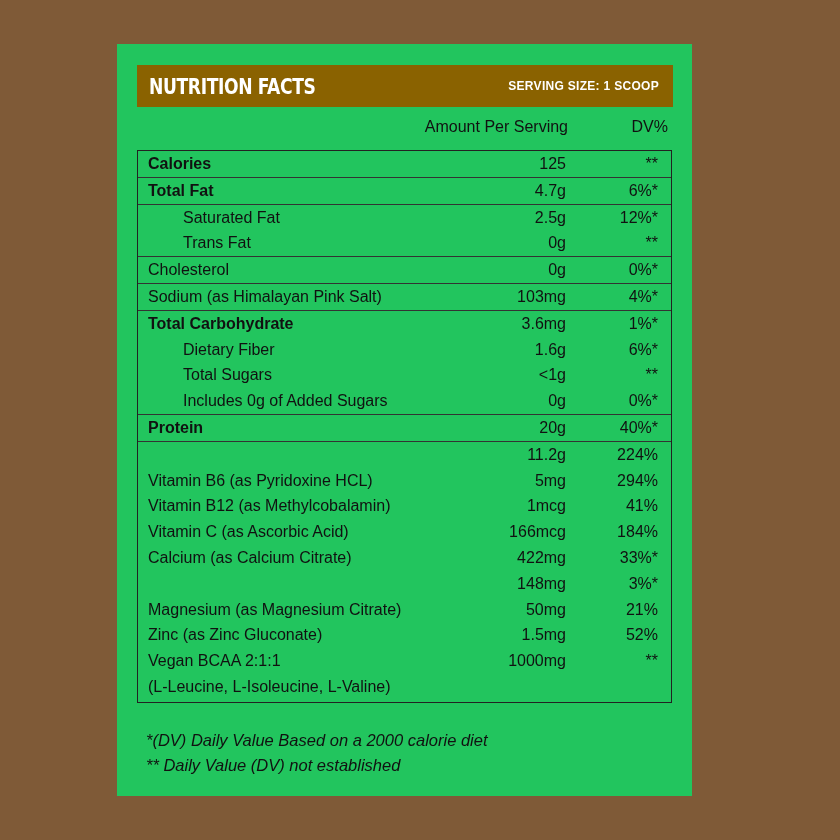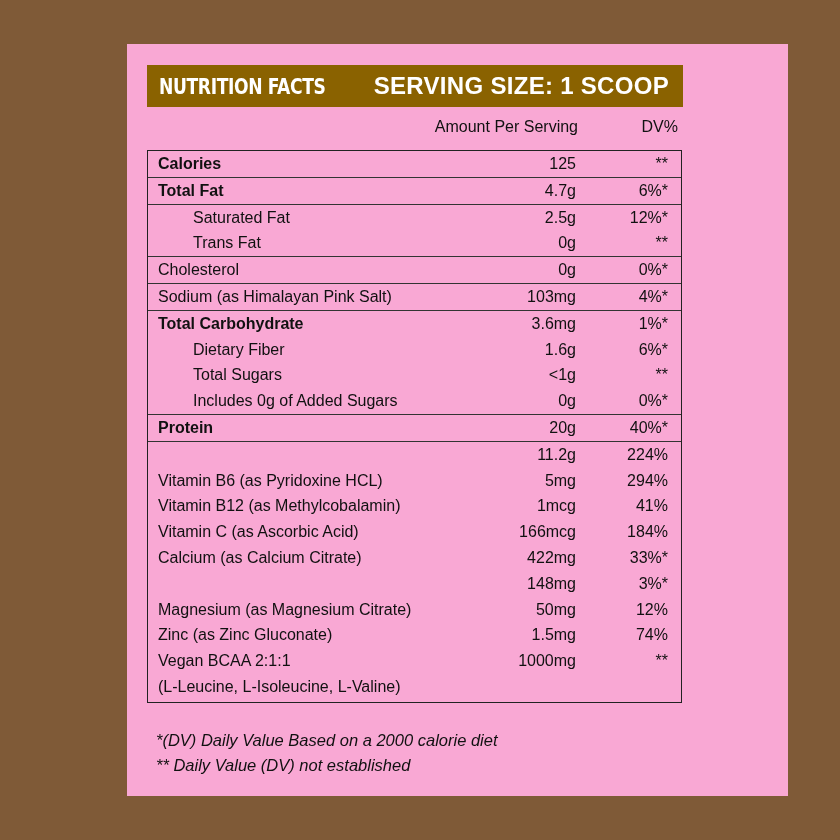--- a/index.html
+++ b/index.html
@@ -10,25 +10,25 @@
       width: 840px;
       height: 840px;
       background: #7f5a37;
       position: relative;
       font-family: "Liberation Sans", "DejaVu Sans", sans-serif;
       color: #111;
       overflow: hidden;
     }
     .card {
       position: absolute;
-      left: 127px;
+      left: 117px;
       top: 44px;
-      width: 661px;
+      width: 575px;
       height: 752px;
-      background: #f9a8d4;
+      background: #22c55e;
     }
     .header-band {
       position: absolute;
       left: 20px;
       top: 21px;
       width: 536px;
       height: 42px;
       background: #8a6200;
       color: #ffffff;
       display: flex;
@@ -42,21 +42,21 @@
       font-weight: bold;
       font-size: 22px;
       letter-spacing: -0.5px;
       transform: scaleX(0.78);
       transform-origin: left center;
       white-space: nowrap;
     }
     .header-serving {
       font-family: "Liberation Sans", sans-serif;
       font-weight: bold;
-      font-size: 24px;
+      font-size: 12px;
       letter-spacing: 0.3px;
       white-space: nowrap;
       text-align: right;
     }
     .col-heads {
       position: absolute;
       left: 20px;
       top: 72px;
       width: 536px;
       height: 24px;
@@ -243,26 +243,26 @@
           <span class="amount">422mg</span>
           <span class="dv">33%*</span>
         </div>
         <div class="row">
           <span class="amount">148mg</span>
           <span class="dv">3%*</span>
         </div>
         <div class="row">
           <span class="name">Magnesium (as Magnesium Citrate)</span>
           <span class="amount">50mg</span>
-          <span class="dv">12%</span>
+          <span class="dv">21%</span>
         </div>
         <div class="row">
           <span class="name">Zinc (as Zinc Gluconate)</span>
           <span class="amount">1.5mg</span>
-          <span class="dv">74%</span>
+          <span class="dv">52%</span>
         </div>
         <div class="row">
           <span class="name">Vegan BCAA 2:1:1</span>
           <span class="amount">1000mg</span>
           <span class="dv">**</span>
         </div>
         <div class="row continuation">
           <span class="name">(L-Leucine, L-Isoleucine, L-Valine)</span>
           <span class="amount"></span>
           <span class="dv"></span>

